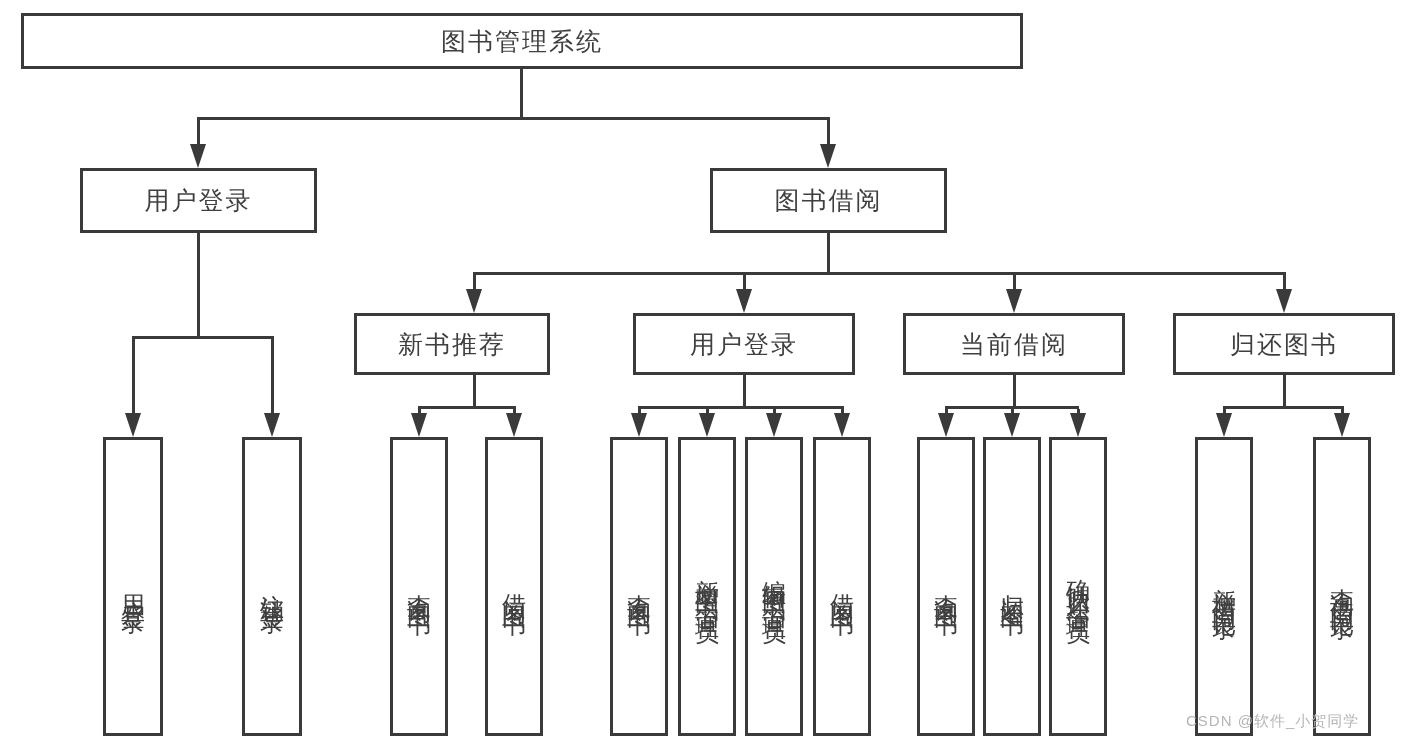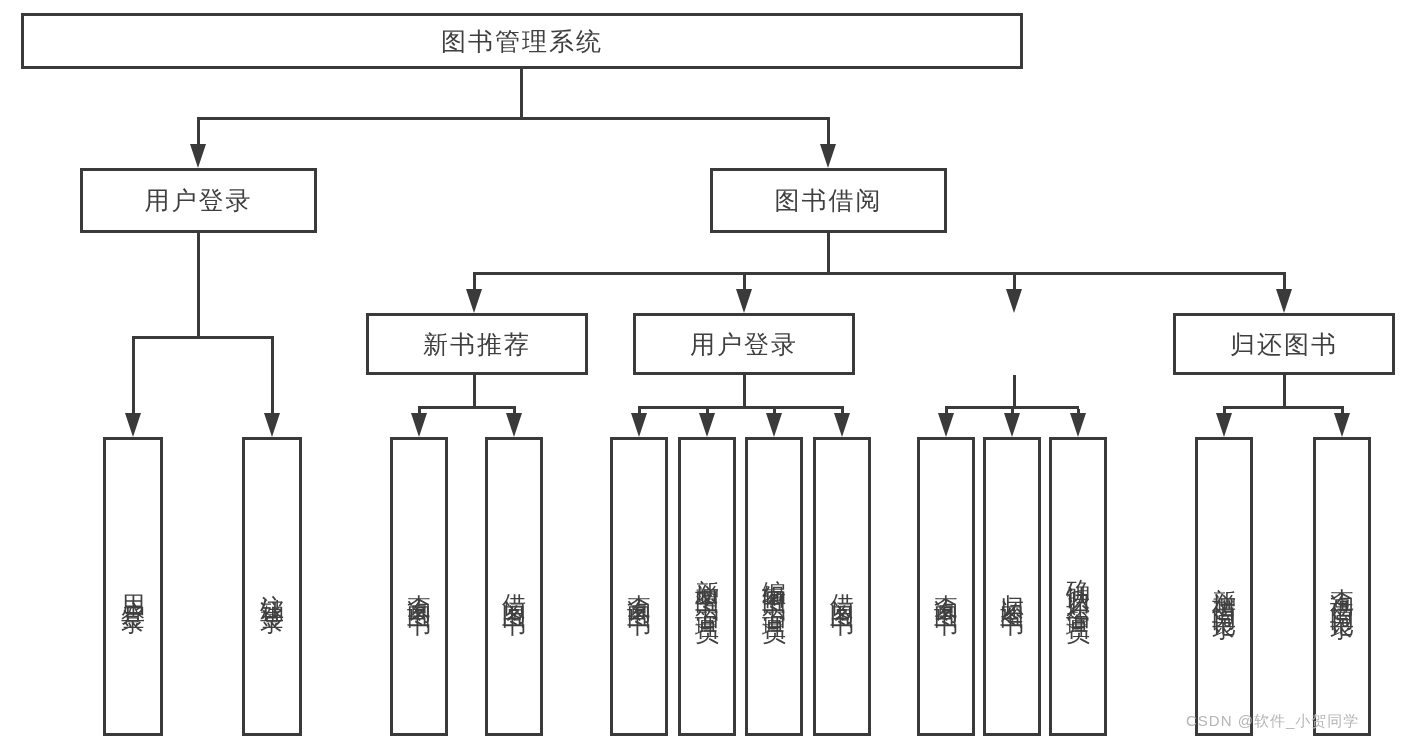--- a/index.html
+++ b/index.html
@@ -120,28 +120,31 @@
   </div>
 
   <div class="box hbox" style="left:80px;top:168px;width:237px;height:65px">
     <span>用户登录</span>
   </div>
 
   <div class="box hbox" style="left:710px;top:168px;width:237px;height:65px">
     <span>图书借阅</span>
   </div>
 
-  <div class="box hbox" style="left:366px;top:313px;width:222px;height:62px">
+  <div class="box hbox" style="left:354px;top:313px;width:196px;height:62px">
     <span>新书推荐</span>
   </div>
 
   <div class="box hbox" style="left:633px;top:313px;width:222px;height:62px">
     <span>用户登录</span>
   </div>
 
+  <div class="box hbox" style="left:903px;top:313px;width:222px;height:62px">
+    <span>当前借阅</span>
+  </div>
 
   <div class="box hbox" style="left:1173px;top:313px;width:222px;height:62px">
     <span>归还图书</span>
   </div>
 
   <div class="box vbox" style="left:103px;top:437px;width:60px;height:299px">
     <span>用户登录</span>
   </div>
   <div class="box vbox" style="left:242px;top:437px;width:60px;height:299px">
     <span>注销登录</span>

